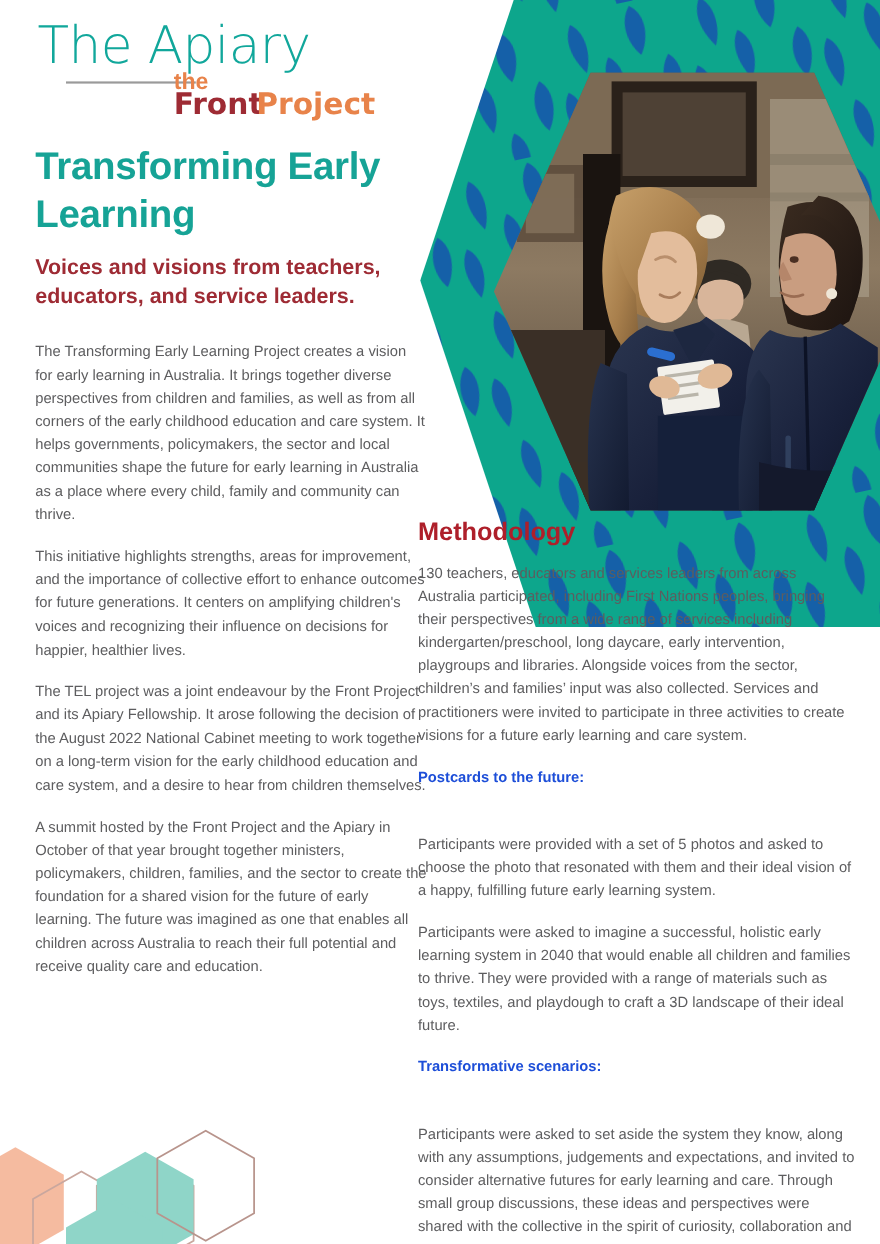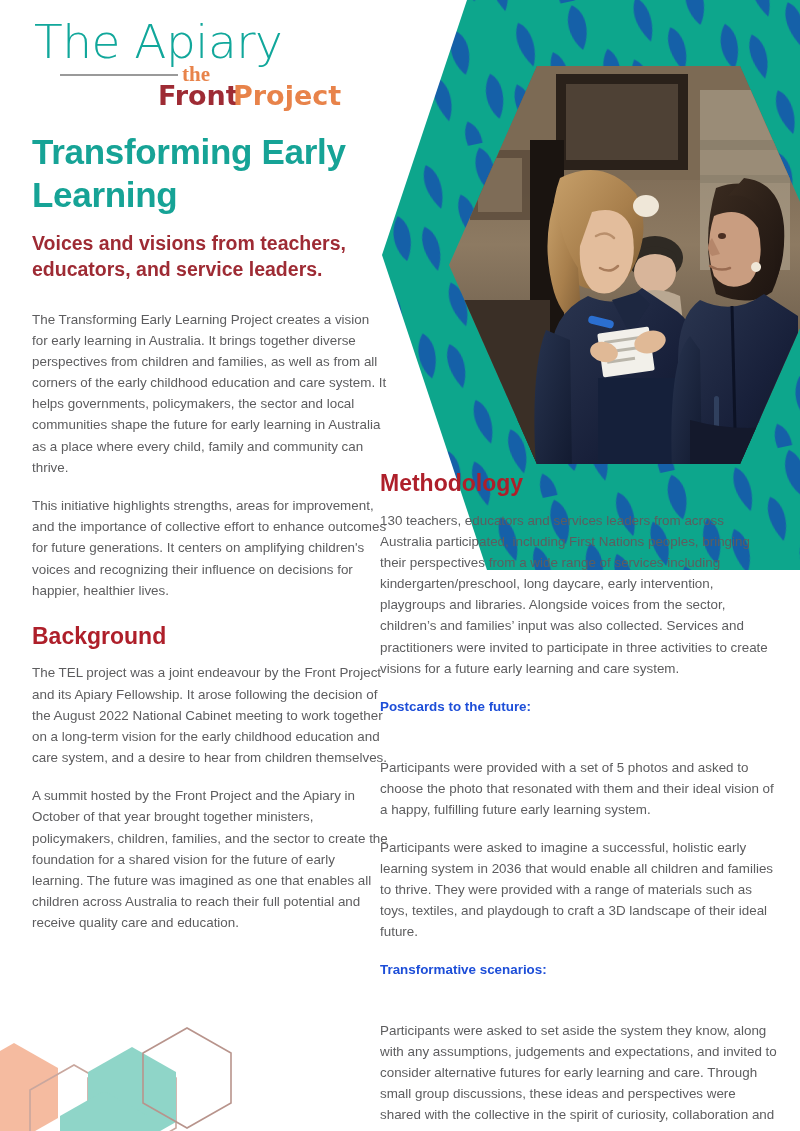--- a/index.html
+++ b/index.html
@@ -55,23 +55,23 @@
   .logo-rule {
     position: absolute;
     left: 32px;
     top: 56px;
     width: 118px;
     height: 1.5px;
     background: #9a9a9a;
   }
   .logo-the {
     position: absolute;
-    left: 154px;
+    left: 130px;
     top: 46px;
-    font-family: Liberation Serif, serif;
+    font-family: Liberation Sans, sans-serif;
     font-size: 21px;
     font-weight: 700;
     color: #E8834A;
     line-height: 1;
   }
   .logo-front {
     position: absolute;
     left: 112px;
     top: 64px;
     font-family: "DejaVu Sans", sans-serif;
@@ -299,35 +299,34 @@
   <div class="logo-project">Project</div>
 </div>
 
 <div class="col-left">
   <h1 class="title">Transforming Early Learning</h1>
   <h2 class="subtitle">Voices and visions from teachers, educators, and service leaders.</h2>
 
   <p class="body">The Transforming Early Learning Project creates a vision for early learning in Australia. It brings together diverse perspectives from children and families, as well as from all corners of the early childhood education and care system. It helps governments, policymakers, the sector and local communities shape the future for early learning in Australia as a place where every child, family and community can thrive.</p>
   <p class="body">This initiative highlights strengths, areas for improvement, and the importance of collective effort to enhance outcomes for future generations. It centers on amplifying children's voices and recognizing their influence on decisions for happier, healthier lives.</p>
 
-  <h3 class="section-heading">Background</h3>
   <p class="body">The TEL project was a joint endeavour by the Front Project and its Apiary Fellowship. It arose following the decision of the August 2022 National Cabinet meeting to work together on a long-term vision for the early childhood education and care system, and a desire to hear from children themselves.</p>
   <p class="body">A summit hosted by the Front Project and the Apiary in October of that year brought together ministers, policymakers, children, families, and the sector to create the foundation for a shared vision for the future of early learning. The future was imagined as one that enables all children across Australia to reach their full potential and receive quality care and education.</p>
 </div>
 
 <div class="col-right">
   <h3 class="section-heading first">Methodology</h3>
   <p class="body">130 teachers, educators and services leaders from across Australia participated, including First Nations peoples, bringing their perspectives from a wide range of services including kindergarten/preschool, long daycare, early intervention, playgroups and libraries. Alongside voices from the sector, children’s and families’ input was also collected. Services and practitioners were invited to participate in three activities to create visions for a future early learning and care system.</p>
 
   <div class="sub-block">
     <p class="sub-label">Postcards to the future:</p>
     <p class="body">Participants were provided with a set of 5 photos and asked to choose the photo that resonated with them and their ideal vision of a happy, fulfilling future early learning system.</p>
   </div>
 
   <div class="sub-block">
-    <p class="body">Participants were asked to imagine a successful, holistic early learning system in 2036 that would enable all children and families to thrive. They were provided with a range of materials such as toys, textiles, and playdough to craft a 3D landscape of their ideal future.</p>
+    <p class="body">Participants were asked to imagine a successful, holistic early learning system in 2040 that would enable all children and families to thrive. They were provided with a range of materials such as toys, textiles, and playdough to craft a 3D landscape of their ideal future.</p>
   </div>
 
   <div class="sub-block">
     <p class="sub-label">Transformative scenarios:</p>
     <p class="body">Participants were asked to set aside the system they know, along with any assumptions, judgements and expectations, and invited to consider alternative futures for early learning and care. Through small group discussions, these ideas and perspectives were shared with the collective in the spirit of curiosity, collaboration and generative thinking.</p>
   </div>
 </div>
 
 </body></html>

